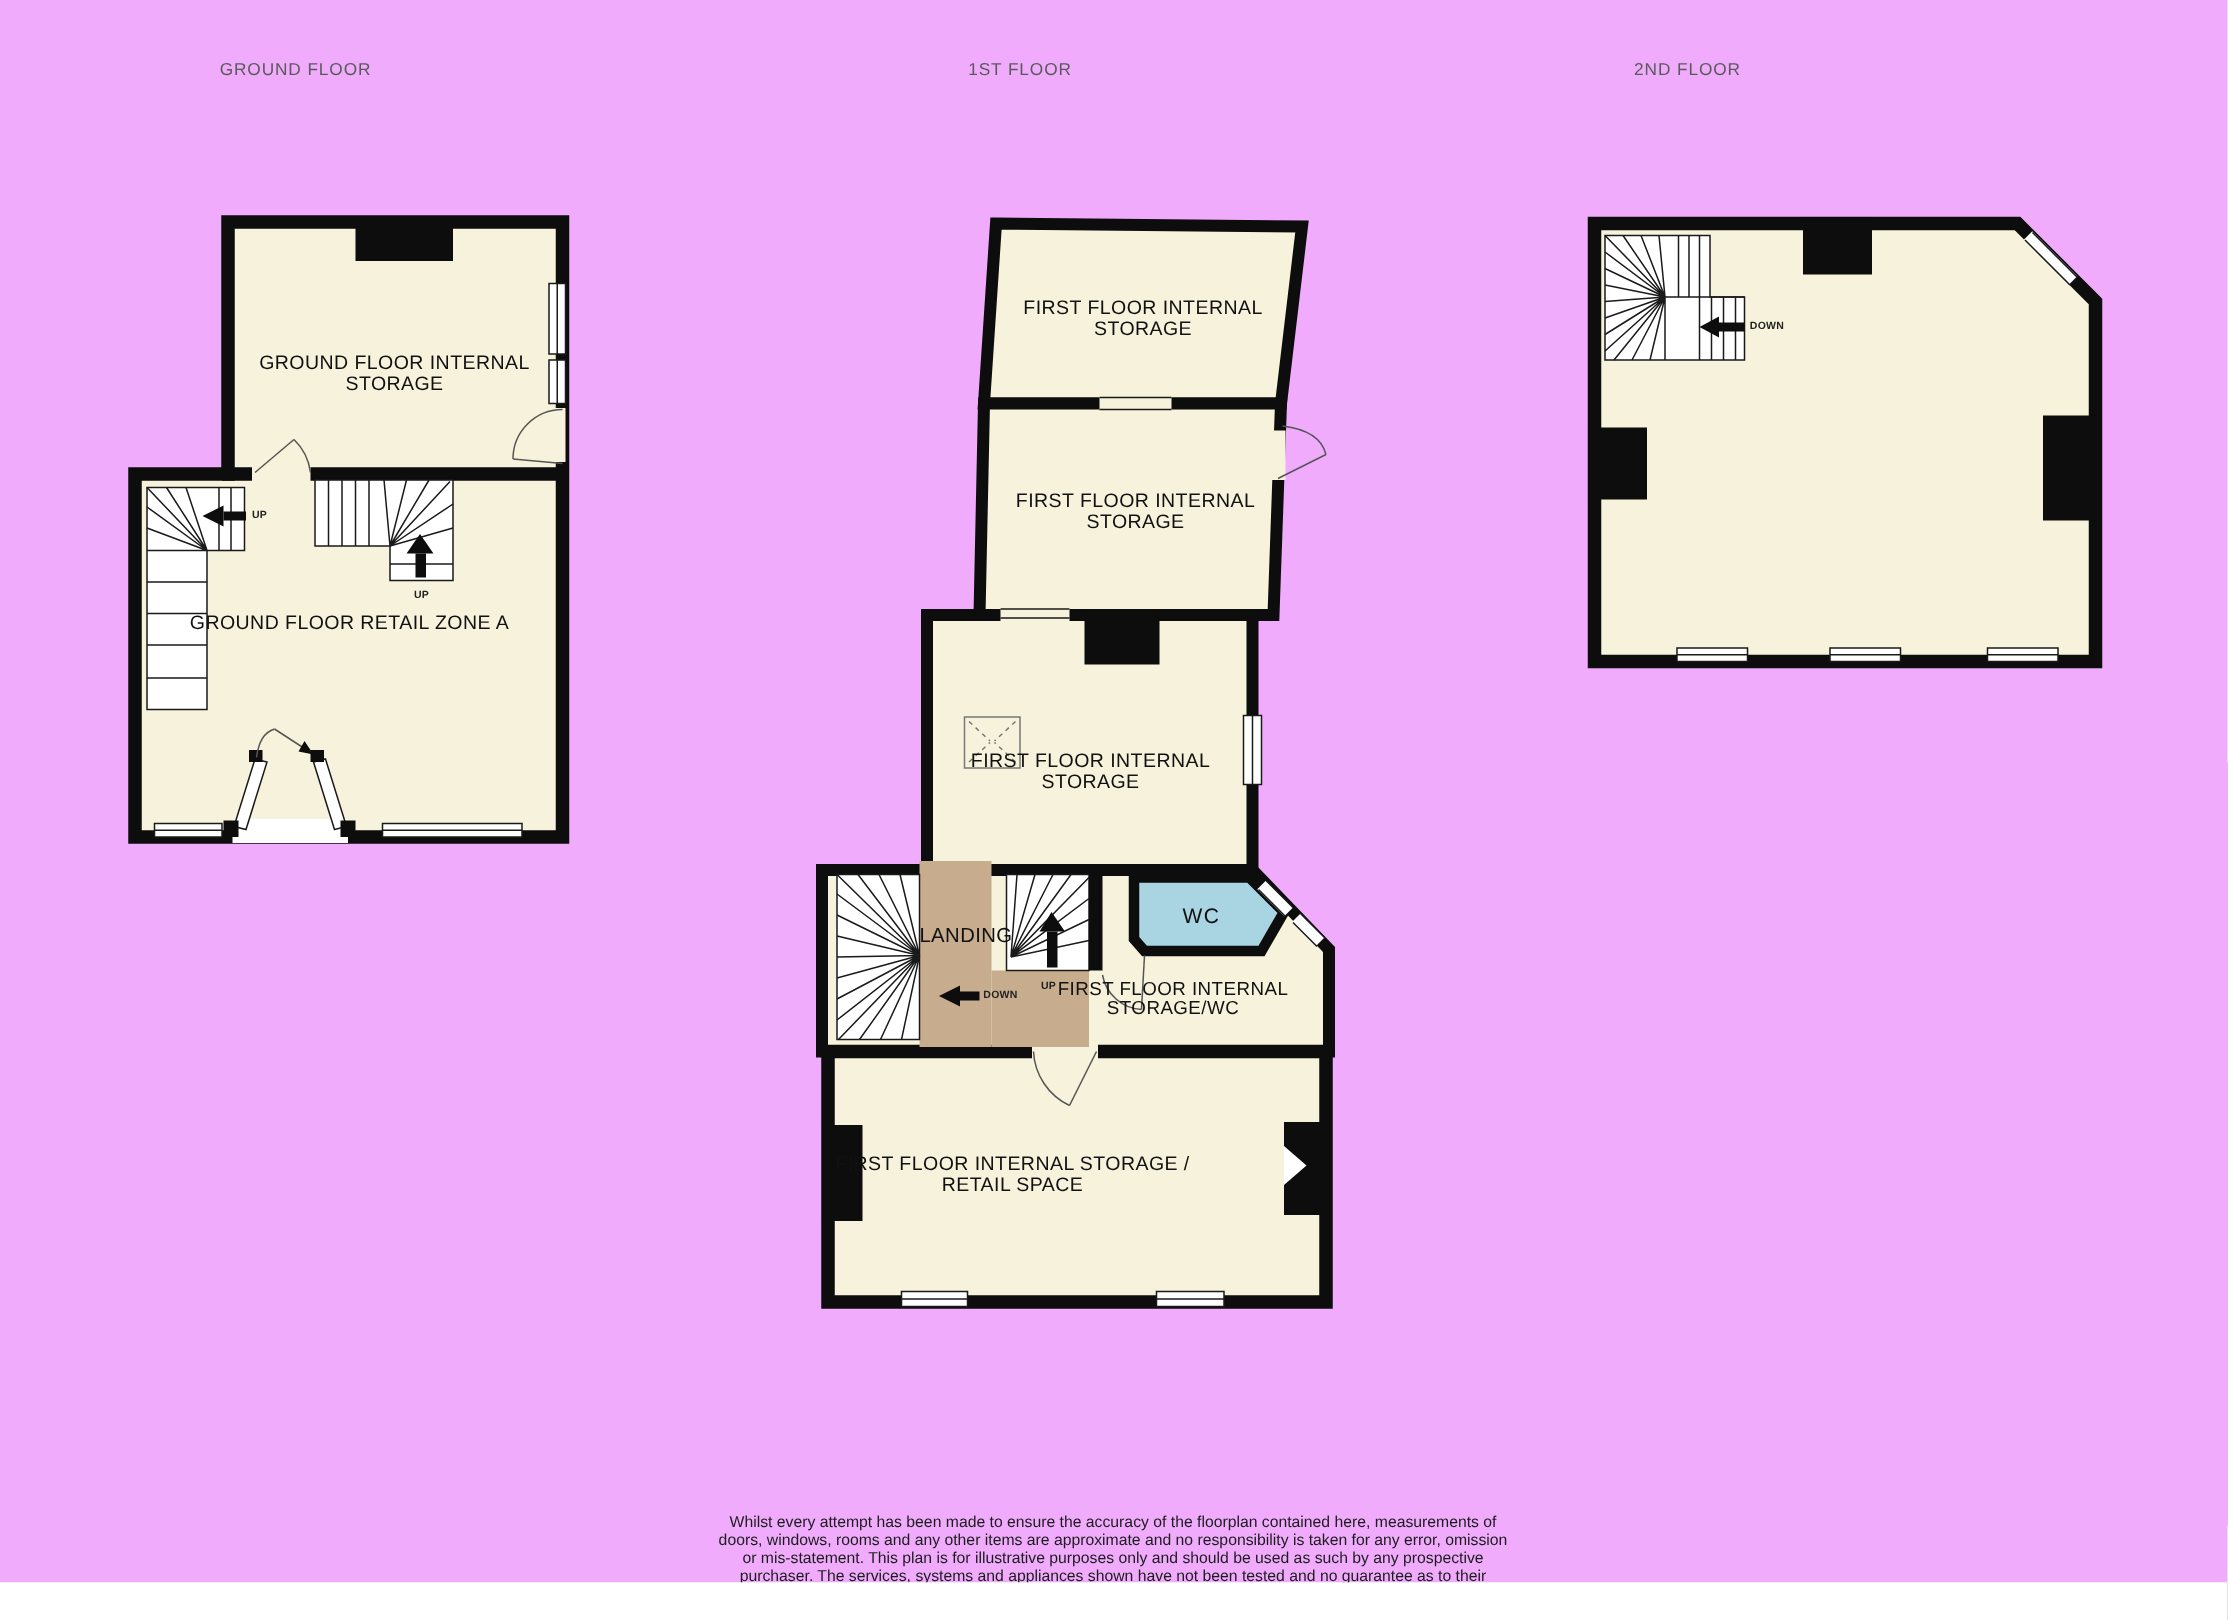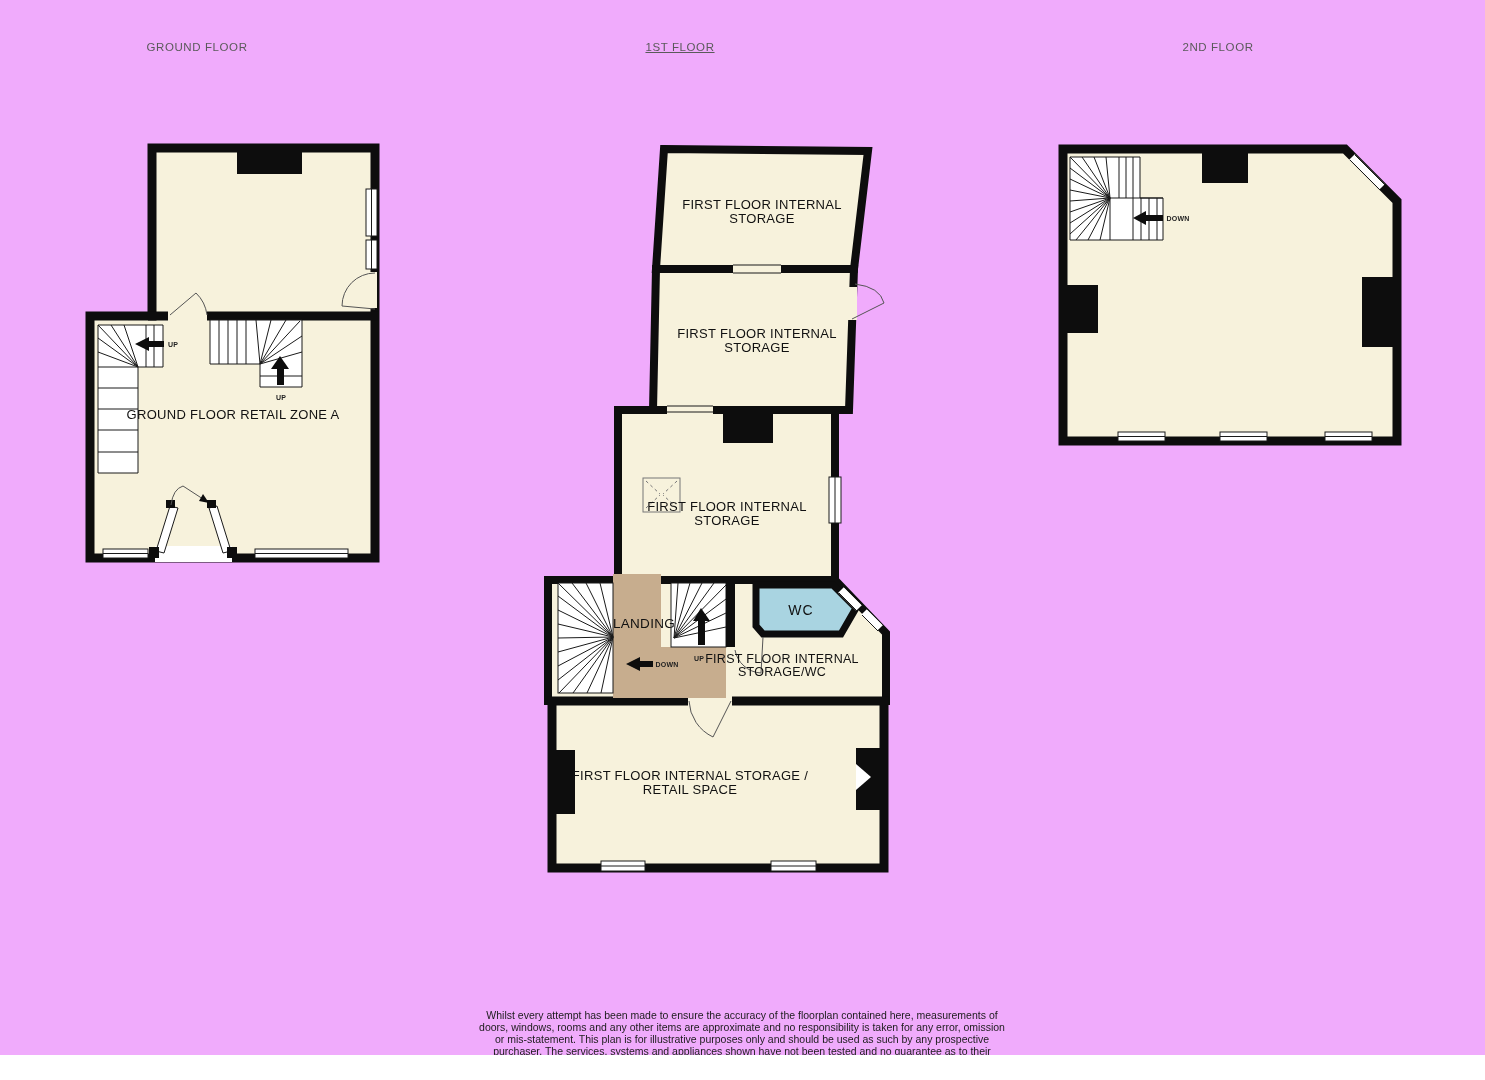--- a/index.html
+++ b/index.html
@@ -232,34 +232,35 @@
                            M1110,198 L1076,240 M1110,198 L1088,240 M1110,198 L1100,240 M1110,198 V240 M1110,198 H1163"></path>
       <g>
         <polygon class="blk" points="1133,218 1146,211 1146,225"></polygon>
         <rect class="blk" x="1146" y="215" width="17" height="6"></rect>
       </g>
     </g>
   </g>
 </svg>
 
   <div class="plan-title" style="left:197px;top:47px;">GROUND FLOOR</div>
-  <div class="plan-title" style="left:680px;top:47px;text-decoration:underline;">1ST FLOOR</div>
-  <div class="plan-title" style="left:1218px;top:47px;">2ND FLOOR</div>
-
+  <div class="plan-title" style="left:680px;top:47px;">1ST FLOOR</div>
+  <div class="plan-title" style="left:1125px;top:47px;">2ND FLOOR</div>
+
+  <div class="lbl" style="left:263px;top:249px;width:230px;">GROUND FLOOR INTERNAL STORAGE</div>
   <div class="lbl" style="left:233px;top:415px;width:220px;">GROUND FLOOR RETAIL ZONE A</div>
   <div class="tiny" style="left:173px;top:344px;">UP</div>
   <div class="tiny" style="left:281px;top:397px;">UP</div>
 
   <div class="lbl" style="left:762px;top:212px;width:210px;">FIRST FLOOR INTERNAL STORAGE</div>
   <div class="lbl" style="left:757px;top:341px;width:210px;">FIRST FLOOR INTERNAL STORAGE</div>
   <div class="lbl" style="left:727px;top:514px;width:210px;">FIRST FLOOR INTERNAL STORAGE</div>
   <div class="lbl wc-lbl" style="left:801px;top:610px;">WC</div>
   <div class="lbl landing-lbl" style="left:644px;top:624px;text-align:center;">LANDING</div>
   <div class="tiny" style="left:667px;top:664px;">DOWN</div>
   <div class="tiny" style="left:699px;top:658px;">UP</div>
   <div class="lbl swc-lbl" style="left:782px;top:666px;width:185px;">FIRST FLOOR INTERNAL STORAGE/WC</div>
-  <div class="lbl" style="left:690px;top:783px;width:240px;">FIRST FLOOR INTERNAL STORAGE / RETAIL SPACE</div>
+  <div class="lbl" style="left:675px;top:783px;width:240px;">FIRST FLOOR INTERNAL STORAGE / RETAIL SPACE</div>
 
   <div class="tiny" style="left:1178px;top:218px;">DOWN</div>
 
   <div class="footer">Whilst every attempt has been made to ensure the accuracy of the floorplan contained here, measurements of doors, windows, rooms and any other items are approximate and no responsibility is taken for any error, omission or mis-statement. This plan is for illustrative purposes only and should be used as such by any prospective purchaser. The services, systems and appliances shown have not been tested and no guarantee as to their operability or efficiency can be given.</div>
   <div class="credit">Made with Metropix ©2024</div>
 </div>
 
 </body></html>

